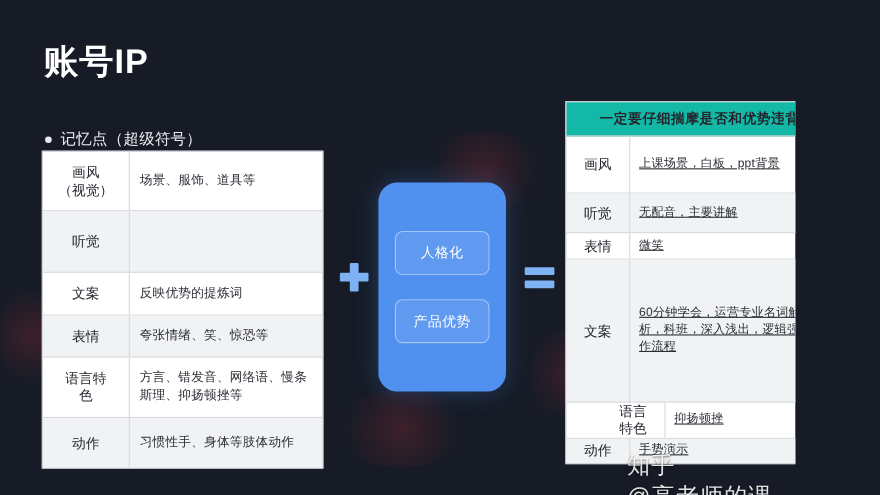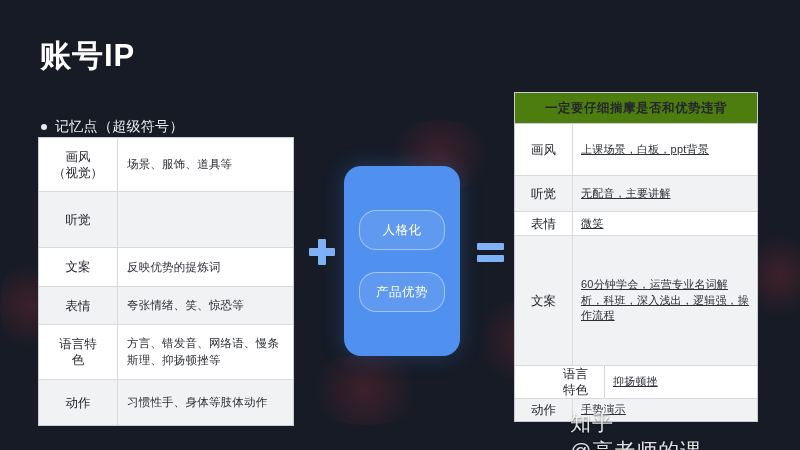--- a/index.html
+++ b/index.html
@@ -11,21 +11,21 @@
     height: 450px;
     overflow: hidden;
     background: #161b26;
     font-family: "Liberation Sans", "DejaVu Sans", sans-serif;
     position: relative;
   }
 
   #slide {
     position: absolute;
     left: 0; top: 0;
-    width: 800px;
+    width: 723px;
     height: 450px;
     background: #161b26;
     overflow: hidden;
   }
 
   
   .smudge {
     position: absolute;
     border-radius: 50%;
     background: radial-gradient(circle, rgba(120,40,48,0.40) 0%, rgba(120,40,48,0.0) 70%);
@@ -84,21 +84,21 @@
   }
   .tbl .hdr {
     box-sizing: border-box;
     width: 100%;
     display: flex;
     align-items: center;
     justify-content: center;
     font-size: 12.5px;
     font-weight: bold;
     color: #23262d;
-    background: #4d7c0f;
+    background: #14b8a6;
     border-bottom: 1px solid #c9ccd2;
     letter-spacing: 0.5px;
     text-align: right;
   }
   .tbl .row {
     box-sizing: border-box;
     width: 100%;
     display: flex;
     border-bottom: 1px solid #d7d9de;
     flex: none;
@@ -153,21 +153,21 @@
     box-shadow: 0 0 22px rgba(80,144,239,0.28);
     display: flex;
     flex-direction: column;
     align-items: center;
     justify-content: center;
     gap: 22px;
   }
   .pill {
     width: 84px;
     height: 38px;
-    border-radius: 17px;
+    border-radius: 7px;
     border: 1px solid rgba(255,255,255,0.42);
     background: rgba(255,255,255,0.09);
     display: flex;
     align-items: center;
     justify-content: center;
     color: #ffffff;
     font-size: 12.5px;
     letter-spacing: 0.5px;
   }
 

